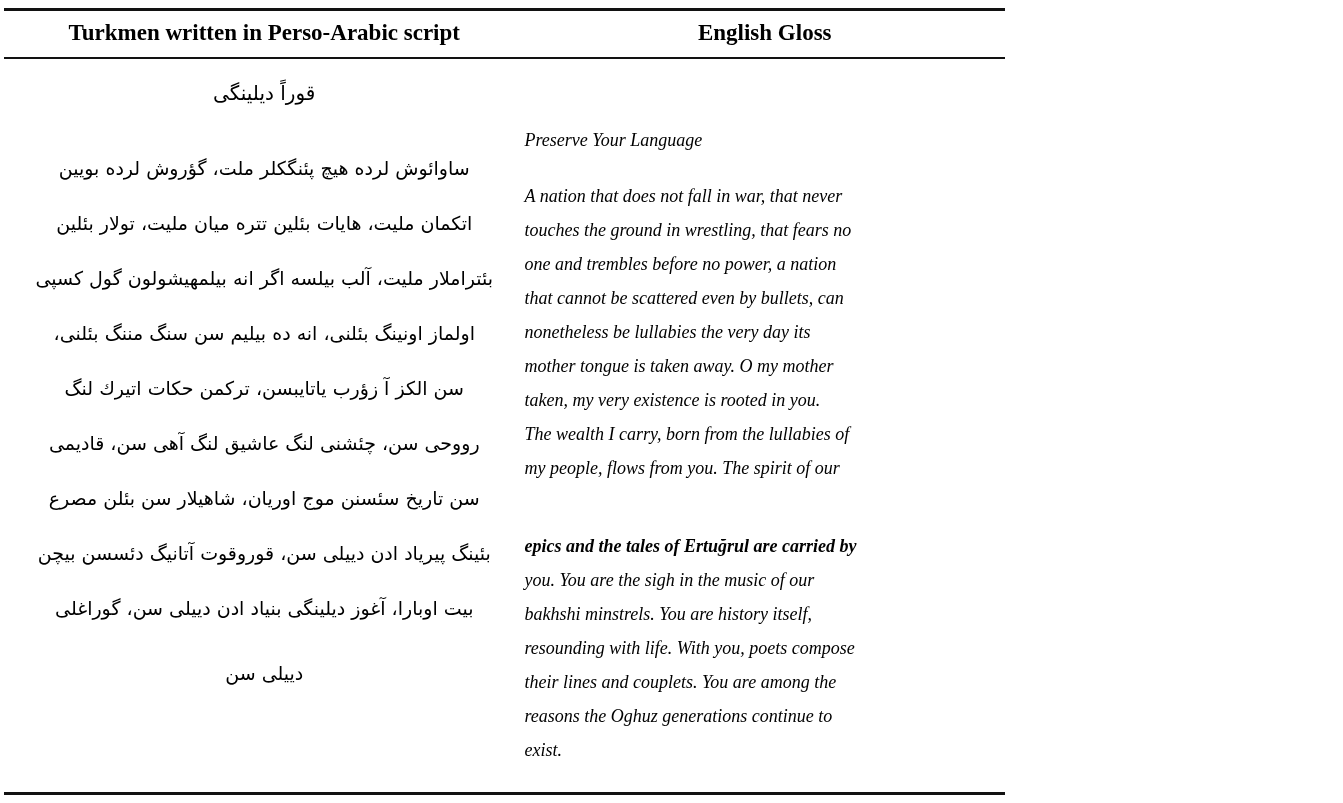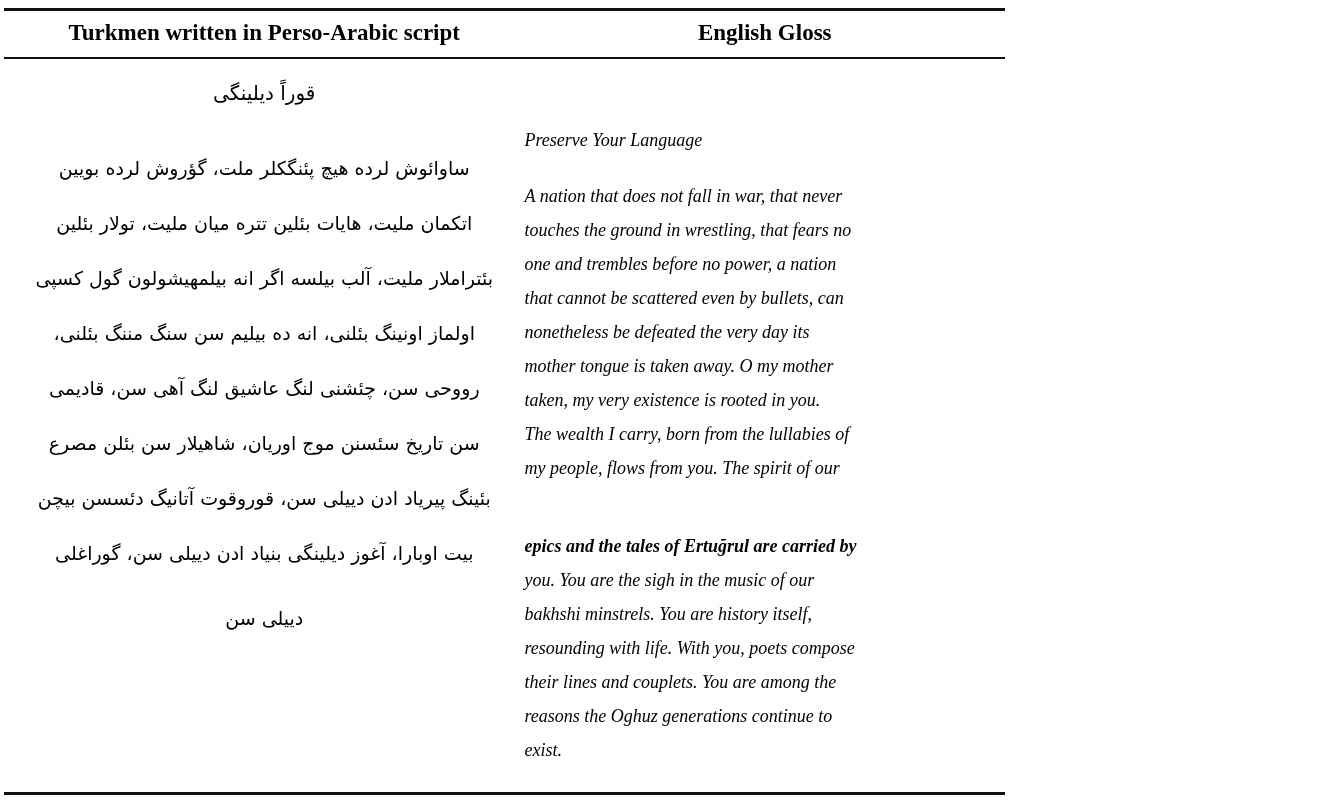--- a/index.html
+++ b/index.html
@@ -103,36 +103,37 @@
 
     <div class="body-row">
 
       <div class="turkmen-cell" dir="rtl">
         <div class="turkmen-title">قوراً ديلينگى</div>
         <div class="turkmen-lines">
           <div class="turkmen-line">ساوائوش لرده هيچ پئنگكلر ملت، گؤروش لرده بويين</div>
           <div class="turkmen-line">اتكمان مليت، هايات بئلين تتره ميان مليت، تولار بئلين</div>
           <div class="turkmen-line">بئتراملار مليت، آلب بيلسه اگر انه بيلمهيشولون گول كسپى</div>
           <div class="turkmen-line">اولماز اونينگ بئلنى، انه ده بيليم سن سنگ مننگ بئلنى،</div>
+          <div class="turkmen-line">سن الكز آ زؤرب ياتايبسن، تركمن حكات اتيرك لنگ</div>
           <div class="turkmen-line">رووحى سن، چئشنى لنگ عاشيق لنگ آهى سن، قاديمى</div>
           <div class="turkmen-line">سن تاريخ سئسنن موج اوريان، شاهيلار سن بئلن مصرع</div>
           <div class="turkmen-line">بئينگ پيرياد ادن دييلى سن، قوروقوت آتانيگ دئسسن بيچن</div>
           <div class="turkmen-line">بيت اوبارا، آغوز ديلينگى بنياد ادن دييلى سن، گوراغلى</div>
           <div class="turkmen-line last">دييلى سن</div>
         </div>
       </div>
 
       <div class="english-cell">
         <div class="english-title">Preserve Your Language</div>
         <div class="english-lines">
           <div class="english-line">A nation that does not fall in war, that never</div>
           <div class="english-line">touches the ground in wrestling, that fears no</div>
           <div class="english-line">one and trembles before no power, a nation</div>
           <div class="english-line">that cannot be scattered even by bullets, can</div>
-          <div class="english-line">nonetheless be defeated the very day its</div>
+          <div class="english-line">nonetheless be lullabies the very day its</div>
           <div class="english-line">mother tongue is taken away. O my mother</div>
           <div class="english-line">taken, my very existence is rooted in you.</div>
           <div class="english-line">The wealth I carry, born from the lullabies of</div>
           <div class="english-line">my people, flows from you. The spirit of our</div>
           <div class="english-line bold-line">epics and the tales of Ertuğrul are carried by</div>
           <div class="english-line">you. You are the sigh in the music of our</div>
           <div class="english-line">bakhshi minstrels. You are history itself,</div>
           <div class="english-line">resounding with life. With you, poets compose</div>
           <div class="english-line">their lines and couplets. You are among the</div>
           <div class="english-line">reasons the Oghuz generations continue to</div>

